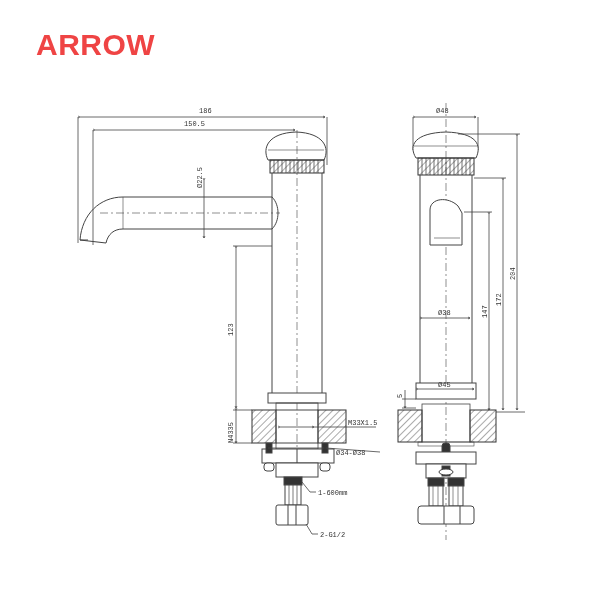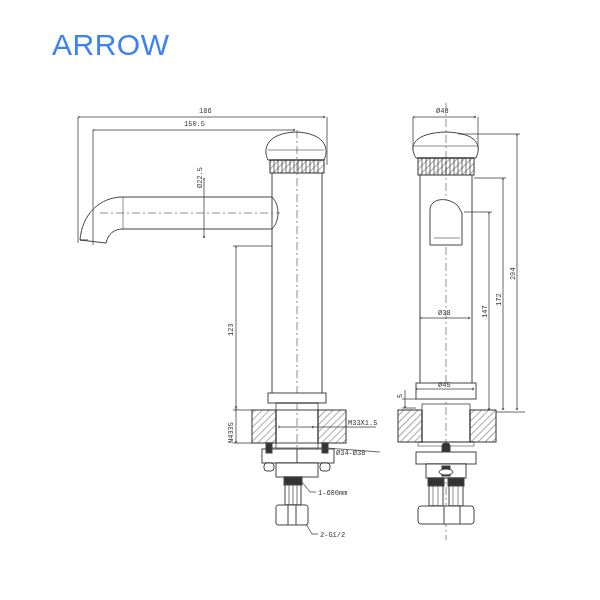--- a/index.html
+++ b/index.html
@@ -1,17 +1,17 @@
 <!DOCTYPE html>
 <html><head>
 <meta charset="utf-8">
 <style>
   html, body { margin:0; padding:0; background:#ffffff; }
   body { width:600px; height:600px; position:relative; overflow:hidden; font-family:"Liberation Sans", sans-serif; }
-  .brand { position:absolute; left:52px; top:28px; font-size:30px; font-weight:normal; color:#3b82f6; letter-spacing:0.5px; font-family:"Liberation Sans", sans-serif; }
+  .brand { position:absolute; left:36px; top:28px; font-size:30px; font-weight:bold; color:#ef4444; letter-spacing:0.5px; font-family:"Liberation Sans", sans-serif; }
   svg { position:absolute; left:0; top:0; }
   .dim { font-family:"Liberation Mono", monospace; font-size:7px; fill:#333333; }
 </style>
 </head>
 <body>
 
 <div class="brand">ARROW</div>
 
 <svg width="600" height="600" viewBox="0 0 600 600">
   <defs>

